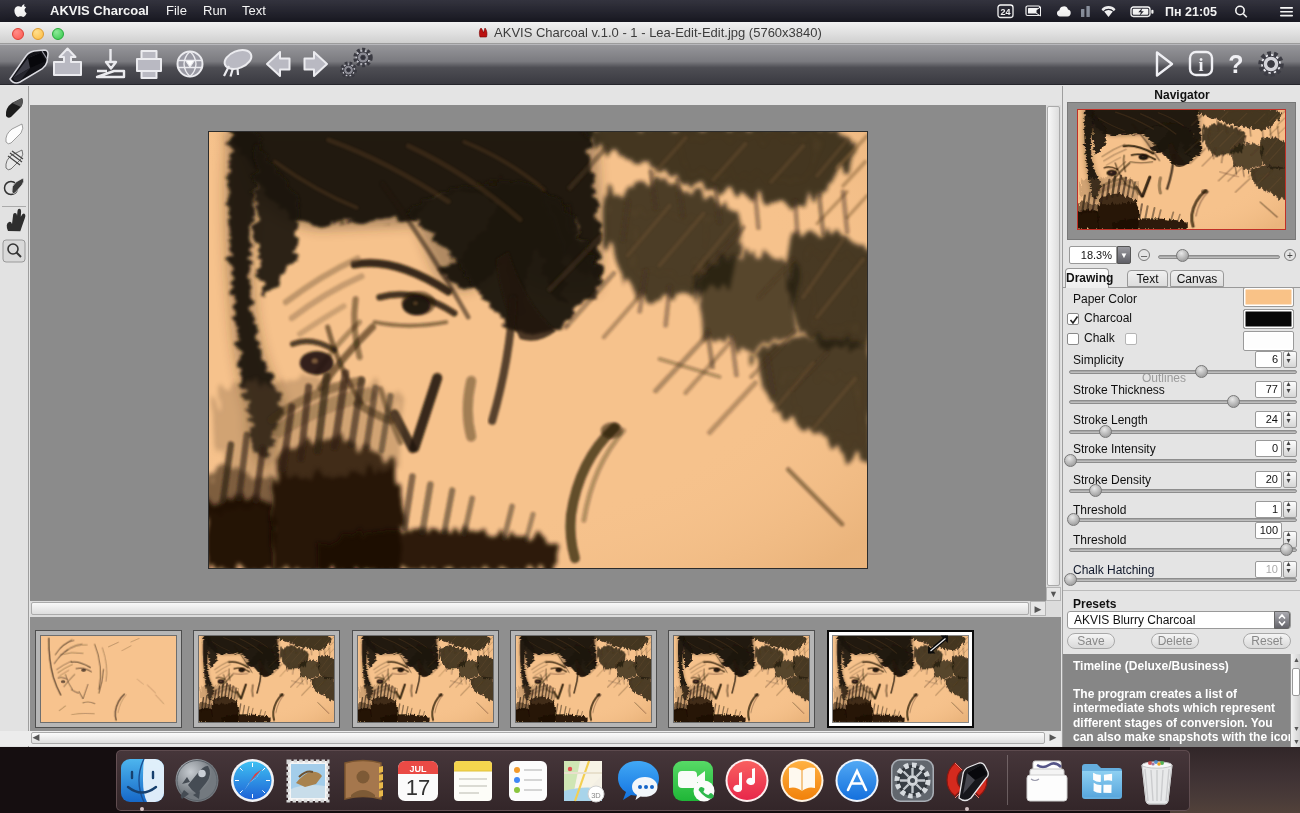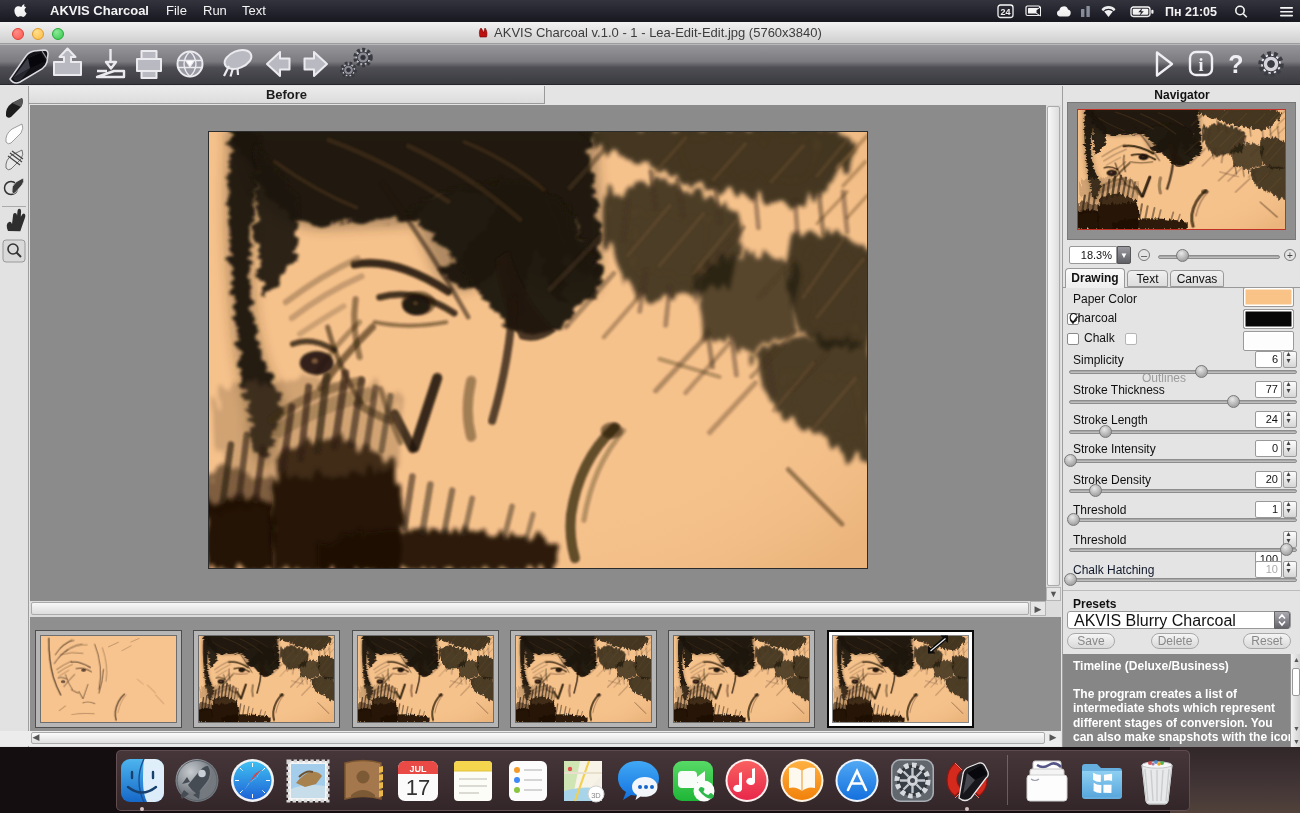--- a/index.html
+++ b/index.html
@@ -349,21 +349,20 @@
     <text x="1236" y="28" fill="#f0f0f4" stroke="none" font-size="25" font-weight="bold" text-anchor="middle" font-family="Liberation Sans">?</text>
    </g>
    <g fill="#ececf2" stroke="#3c3c44" stroke-width="1">
     <circle cx="1271" cy="19" r="10" stroke-dasharray="3.5 2.7" stroke-width="5.5"></circle>
     <circle cx="1271" cy="19" r="7.8" fill="#d4d4da"></circle>
             <circle cx="1271" cy="19" r="3.4" fill="#3c3c44"></circle>
    </g>
   </svg>
  </div>
  <div id="tabbar">
-  <div class="tab" style="left:0;width:516px;height:18px;background:linear-gradient(#ececec,#dcdcdc);border-right:1px solid #9a9a9a;border-bottom:1px solid #9a9a9a;line-height:18px;">Before</div>
  </div>
  <div id="sidebar">
   <svg width="28" height="200" viewBox="0 0 28 200" style="position:absolute;left:0;top:8px">
    <path d="M6 22 Q5 14 12 9 L22 4 Q24 8 21 13 L11 23 Q8 25 6 22Z" fill="#1c1c1c"></path>
    <path d="M12 9 L22 4 Q24 8 21 13z" fill="#555"></path>
    <path d="M6 48 Q5 40 12 35 L22 30 Q24 34 21 39 L11 49 Q8 51 6 48Z" fill="#fdfdfd" stroke="#888" stroke-width=".8"></path>
    <path d="M6 74 Q5 66 12 61 L22 56 Q24 60 21 65 L11 75 Q8 77 6 74Z" fill="#e8e8e8" stroke="#555" stroke-width=".8"></path>
    <path d="M8 62 l12 9 M10 59 l12 9 M12 57 l11 8" stroke="#444" stroke-width="1.2"></path>
    <circle cx="11" cy="94" r="6.5" fill="none" stroke="#333" stroke-width="1.5"></circle>
    <path d="M12 98 Q11 92 16 88 L23 84 Q25 87 22 91 L15 99 Q13 101 12 98Z" fill="#3a3a3a" stroke="#eee" stroke-width=".7"></path>
@@ -440,30 +439,30 @@
           </svg>
   </div>
   <div class="abs" style="left:6px;top:160px;width:48px;height:18px;background:#fff;border:1px solid #999;border-radius:2px 0 0 2px;font-size:11px;text-align:right;line-height:17px;padding-right:4px;">18.3%</div>
   <div class="abs" style="left:54px;top:160px;width:14px;height:18px;background:linear-gradient(#9a9aa0,#5f5f66);border:1px solid #555;border-radius:0 2px 2px 0;color:#fff;font-size:8px;text-align:center;line-height:17px;">▼</div>
   <div class="abs" style="left:75px;top:163px;width:12px;height:12px;border:1px solid #777;border-radius:50%;color:#444;font-size:11px;line-height:10px;text-align:center;">–</div>
   <div class="ptrack" style="left:95px;top:169px;width:122px;"></div>
   <div class="pknob" style="left:113px;top:163px;"></div>
   <div class="abs" style="left:221px;top:163px;width:12px;height:12px;border:1px solid #777;border-radius:50%;color:#444;font-size:10px;line-height:11px;text-align:center;">+</div>
 
   <div class="abs" style="left:0;top:201px;width:238px;height:1px;background:#999;"></div>
-  <div class="abs" style="left:2px;top:182px;width:60px;height:20px;background:linear-gradient(#fbfbfb,#eee);border:1px solid #999;border-bottom:none;border-radius:4px 4px 0 0;text-align:center;font-weight:bold;line-height:19px;">Drawing</div>
+  <div class="abs" style="left:2px;top:182px;width:44px;height:20px;background:linear-gradient(#fbfbfb,#eee);border:1px solid #999;border-bottom:none;border-radius:4px 4px 0 0;text-align:center;font-weight:bold;line-height:19px;">Drawing</div>
   <div class="abs" style="left:64px;top:184px;width:41px;height:17px;background:linear-gradient(#f0f0f0,#ddd);border:1px solid #999;border-radius:4px 4px 0 0;text-align:center;line-height:17px;">Text</div>
   <div class="abs" style="left:107px;top:184px;width:54px;height:17px;background:linear-gradient(#f0f0f0,#ddd);border:1px solid #999;border-radius:4px 4px 0 0;text-align:center;line-height:17px;">Canvas</div>
 
   <div class="prow" style="top:206px;">Paper Color</div>
   <div class="swatch" style="top:201px;background:#f9c287;"></div>
   <div class="cb" style="left:4px;top:227px;"><svg width="12" height="12" viewBox="0 0 12 12">
             <path d="M2.5 6l2.5 3L9.5 2.5" stroke="#222" stroke-width="1.6" fill="none"></path>
           </svg></div>
-  <div class="prow" style="left:6px;top:225px;">Charcoal</div>
+  <div class="prow" style="left:21px;top:225px;">Charcoal</div>
   <div class="swatch" style="top:223px;background:#070707;"></div>
   <div class="cb" style="left:4px;top:247px;"></div>
   <div class="prow" style="left:21px;top:245px;">Chalk</div>
   <div class="cb" style="left:62px;top:247px;border-color:#b5b5b5;"></div>
   <div class="prow" style="left:79px;top:245px;color:#9b9b9b;margin-top:40px;">Outlines</div>
   <div class="swatch" style="top:245px;background:#fdfdfd;"></div>
   <div class="prow" style="top:267px;">Simplicity</div>
   <div class="pval" style="top:265px;">6</div>
         <div class="pspin" style="top:265px;"></div>
   <div class="ptrack" style="top:284px;"></div>
@@ -487,32 +486,32 @@
   <div class="pval" style="top:385px;">20</div>
         <div class="pspin" style="top:385px;"></div>
   <div class="ptrack" style="top:403px;"></div>
         <div class="pknob" style="left:26px;top:397.5px;"></div>
   <div class="prow" style="top:417px;">Threshold</div>
   <div class="pval" style="top:415px;">1</div>
         <div class="pspin" style="top:415px;"></div>
   <div class="ptrack" style="top:432px;"></div>
         <div class="pknob" style="left:4px;top:426.5px;"></div>
   <div class="prow" style="top:447px;">Threshold</div>
-  <div class="pval" style="top:436px;margin-top:29px;">100</div>
+  <div class="pval" style="top:436px;">100</div>
         <div class="pspin" style="top:445px;"></div>
   <div class="ptrack" style="top:462px;"></div>
         <div class="pknob" style="left:217px;top:456.5px;"></div>
   <div class="prow" style="top:477px;color:#0f172a;">Chalk Hatching</div>
   <div class="pval" style="top:475px;color:#aaa;">10</div>
         <div class="pspin" style="top:475px;"></div>
   <div class="ptrack" style="top:492px;"></div>
         <div class="pknob" style="left:1px;top:486.5px;"></div>
   <div class="abs" style="left:0;top:504px;width:238px;height:1px;background:#bbb;"></div>
   <div class="prow" style="top:511px;font-weight:bold;">Presets</div>
-  <div class="abs" style="left:4px;top:525px;width:224px;height:18px;background:#fff;border:1px solid #999;border-radius:3px;font-size:16px;line-height:17px;padding-left:6px;">AKVIS Blurry Charcoal
+  <div class="abs" style="left:4px;top:525px;width:224px;height:18px;background:#fff;border:1px solid #999;border-radius:3px;font-size:12px;line-height:17px;padding-left:6px;">AKVIS Blurry Charcoal
    <div class="abs" style="right:0;top:-1px;width:16px;height:18px;background:linear-gradient(#ababb1,#64646a);border-radius:0 3px 3px 0;border:1px solid #666;"><svg width="14" height="16" viewBox="0 0 14 16">
               <path d="M4 6.5 L7 3 L10 6.5 M4 9.5 L7 13 L10 9.5" stroke="#fff" stroke-width="1.6" fill="none"></path>
             </svg></div>
   </div>
   <div class="pbtn" style="left:4px;top:547px;">Save</div>
   <div class="pbtn" style="left:88px;top:547px;">Delete</div>
   <div class="pbtn" style="left:180px;top:547px;">Reset</div>
   <div class="abs" style="left:0;top:568px;width:238px;height:93px;background:#868686;color:#fff;font-weight:bold;overflow:hidden;">
    <div class="abs" style="left:10px;top:5px;">Timeline (Deluxe/Business)</div>
    <div class="abs" style="left:10px;top:33px;width:226px;line-height:14.4px;">The program creates a list of<br>intermediate shots which represent<br>different stages of conversion. You<br>can also make snapshots with the icon</div>

